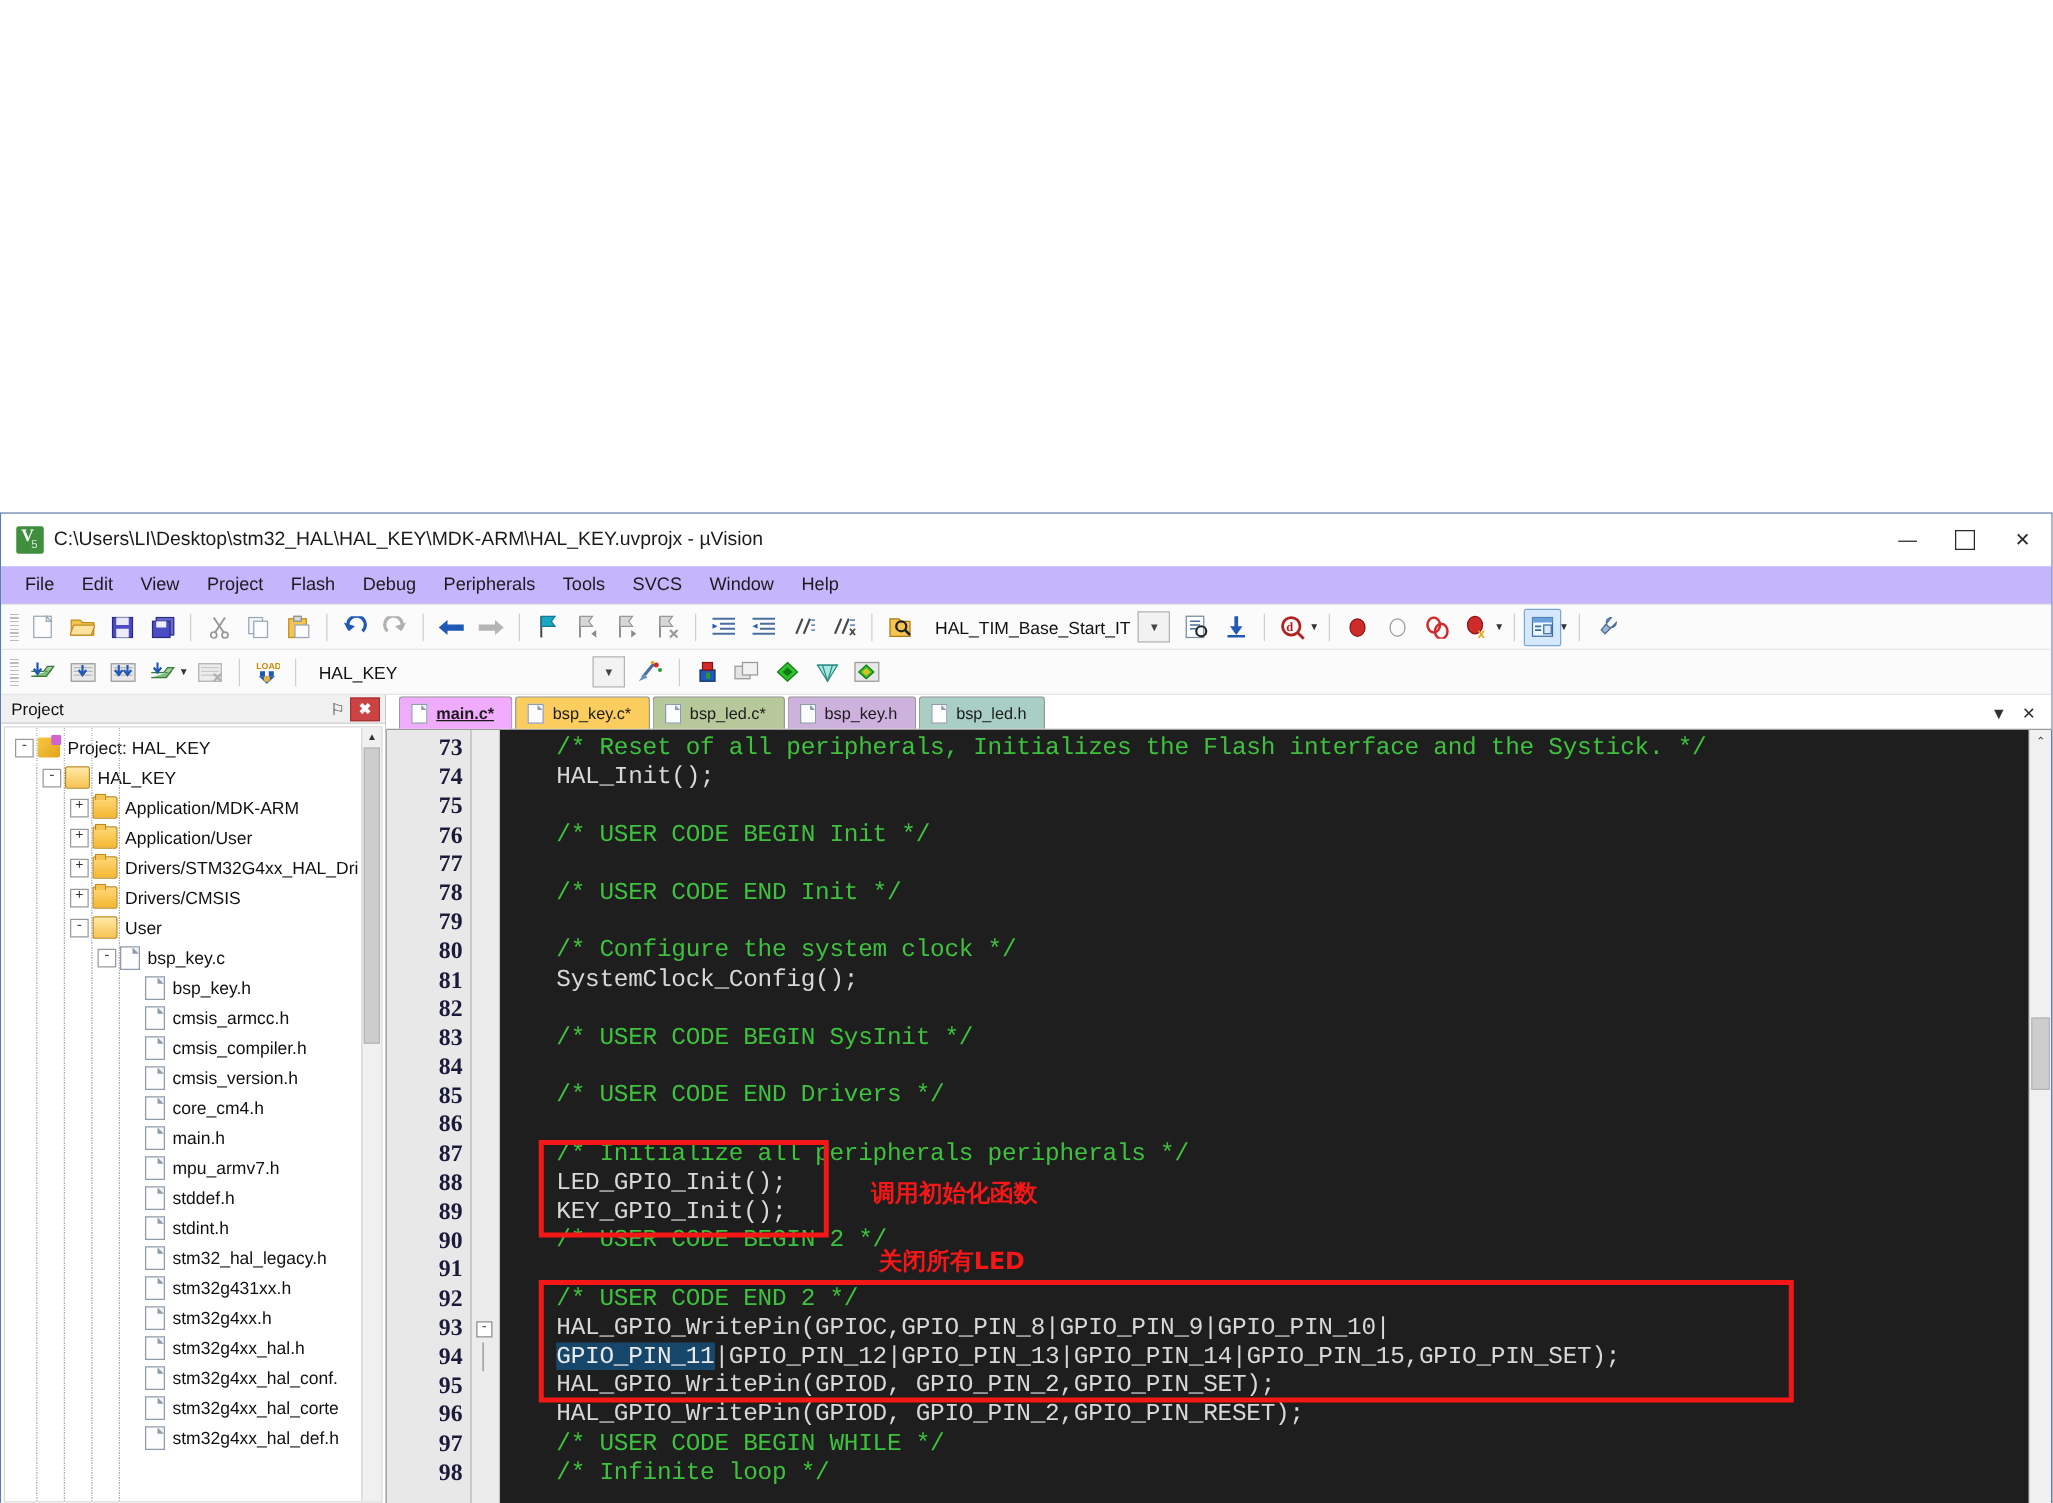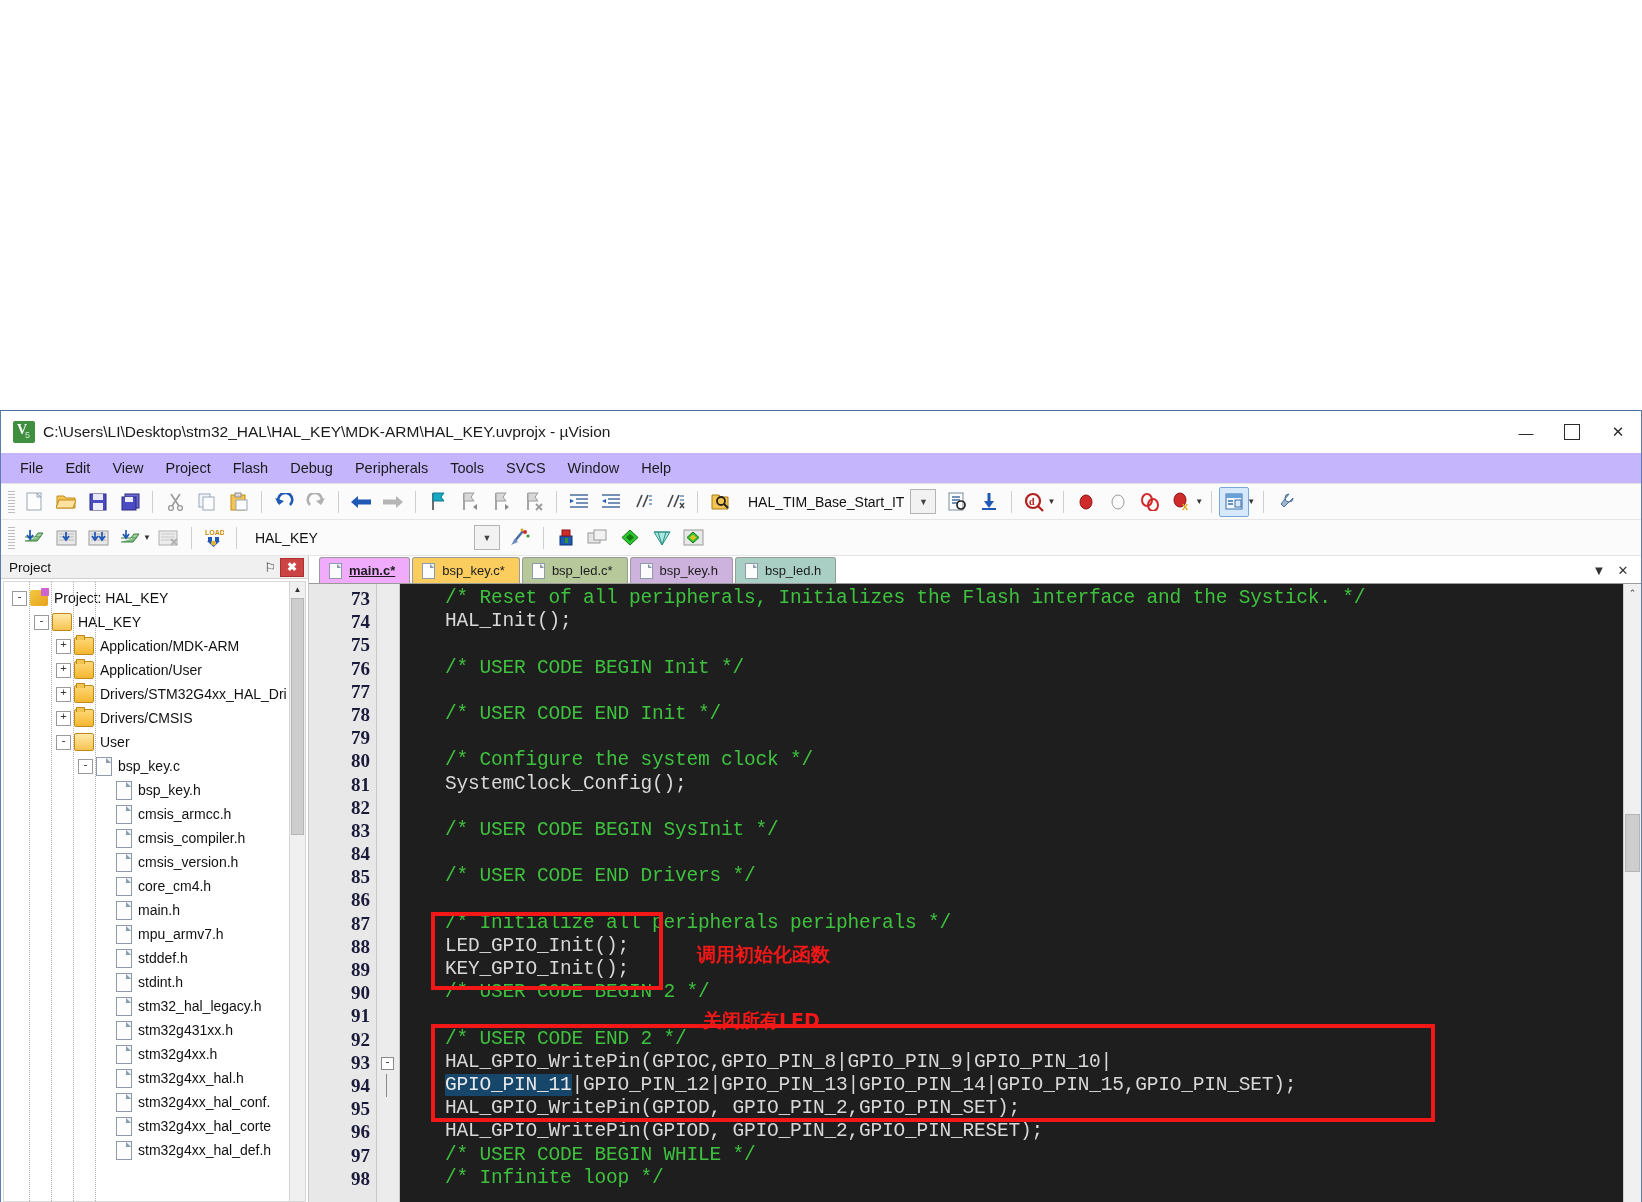--- a/index.html
+++ b/index.html
@@ -746,21 +746,21 @@
             <div class="cl"><span class="cd">  </span><span class="selbg">GPIO_PIN_11</span><span class="cd">|GPIO_PIN_12|GPIO_PIN_13|GPIO_PIN_14|GPIO_PIN_15,GPIO_PIN_SET);</span></div>
             <div class="cl"><span class="cd">  HAL_GPIO_WritePin(GPIOD, GPIO_PIN_2,GPIO_PIN_SET);</span></div>
             <div class="cl"><span class="cd">  HAL_GPIO_WritePin(GPIOD, GPIO_PIN_2,GPIO_PIN_RESET);</span></div>
             <div class="cl"><span class="cm">  /* USER CODE BEGIN WHILE */</span></div>
             <div class="cl"><span class="cm">  /* Infinite loop */</span></div>
           </div>
 
         <div class="redbox" style="left:122px;top:328px;width:232px;height:78px;"></div>
         <div class="redbox" style="left:122px;top:440px;width:1004px;height:98px;"></div>
         <div class="annot" id="annot0" style="left: 388px; top: 358px;">调用初始化函数</div>
-        <div class="annot" id="annot1" style="left: 394px; top: 424px;">关闭所有LED</div>
+        <div class="annot" id="annot1" style="left: 394px; top: 412px;">关闭所有LED</div>
 
         <div class="code-vscroll">
           <div class="up">⌃</div>
           <div class="thumb" style="top:230px;height:56px;"></div>
         </div>
       </div>
     </div>
   </div>
 </div>
 

